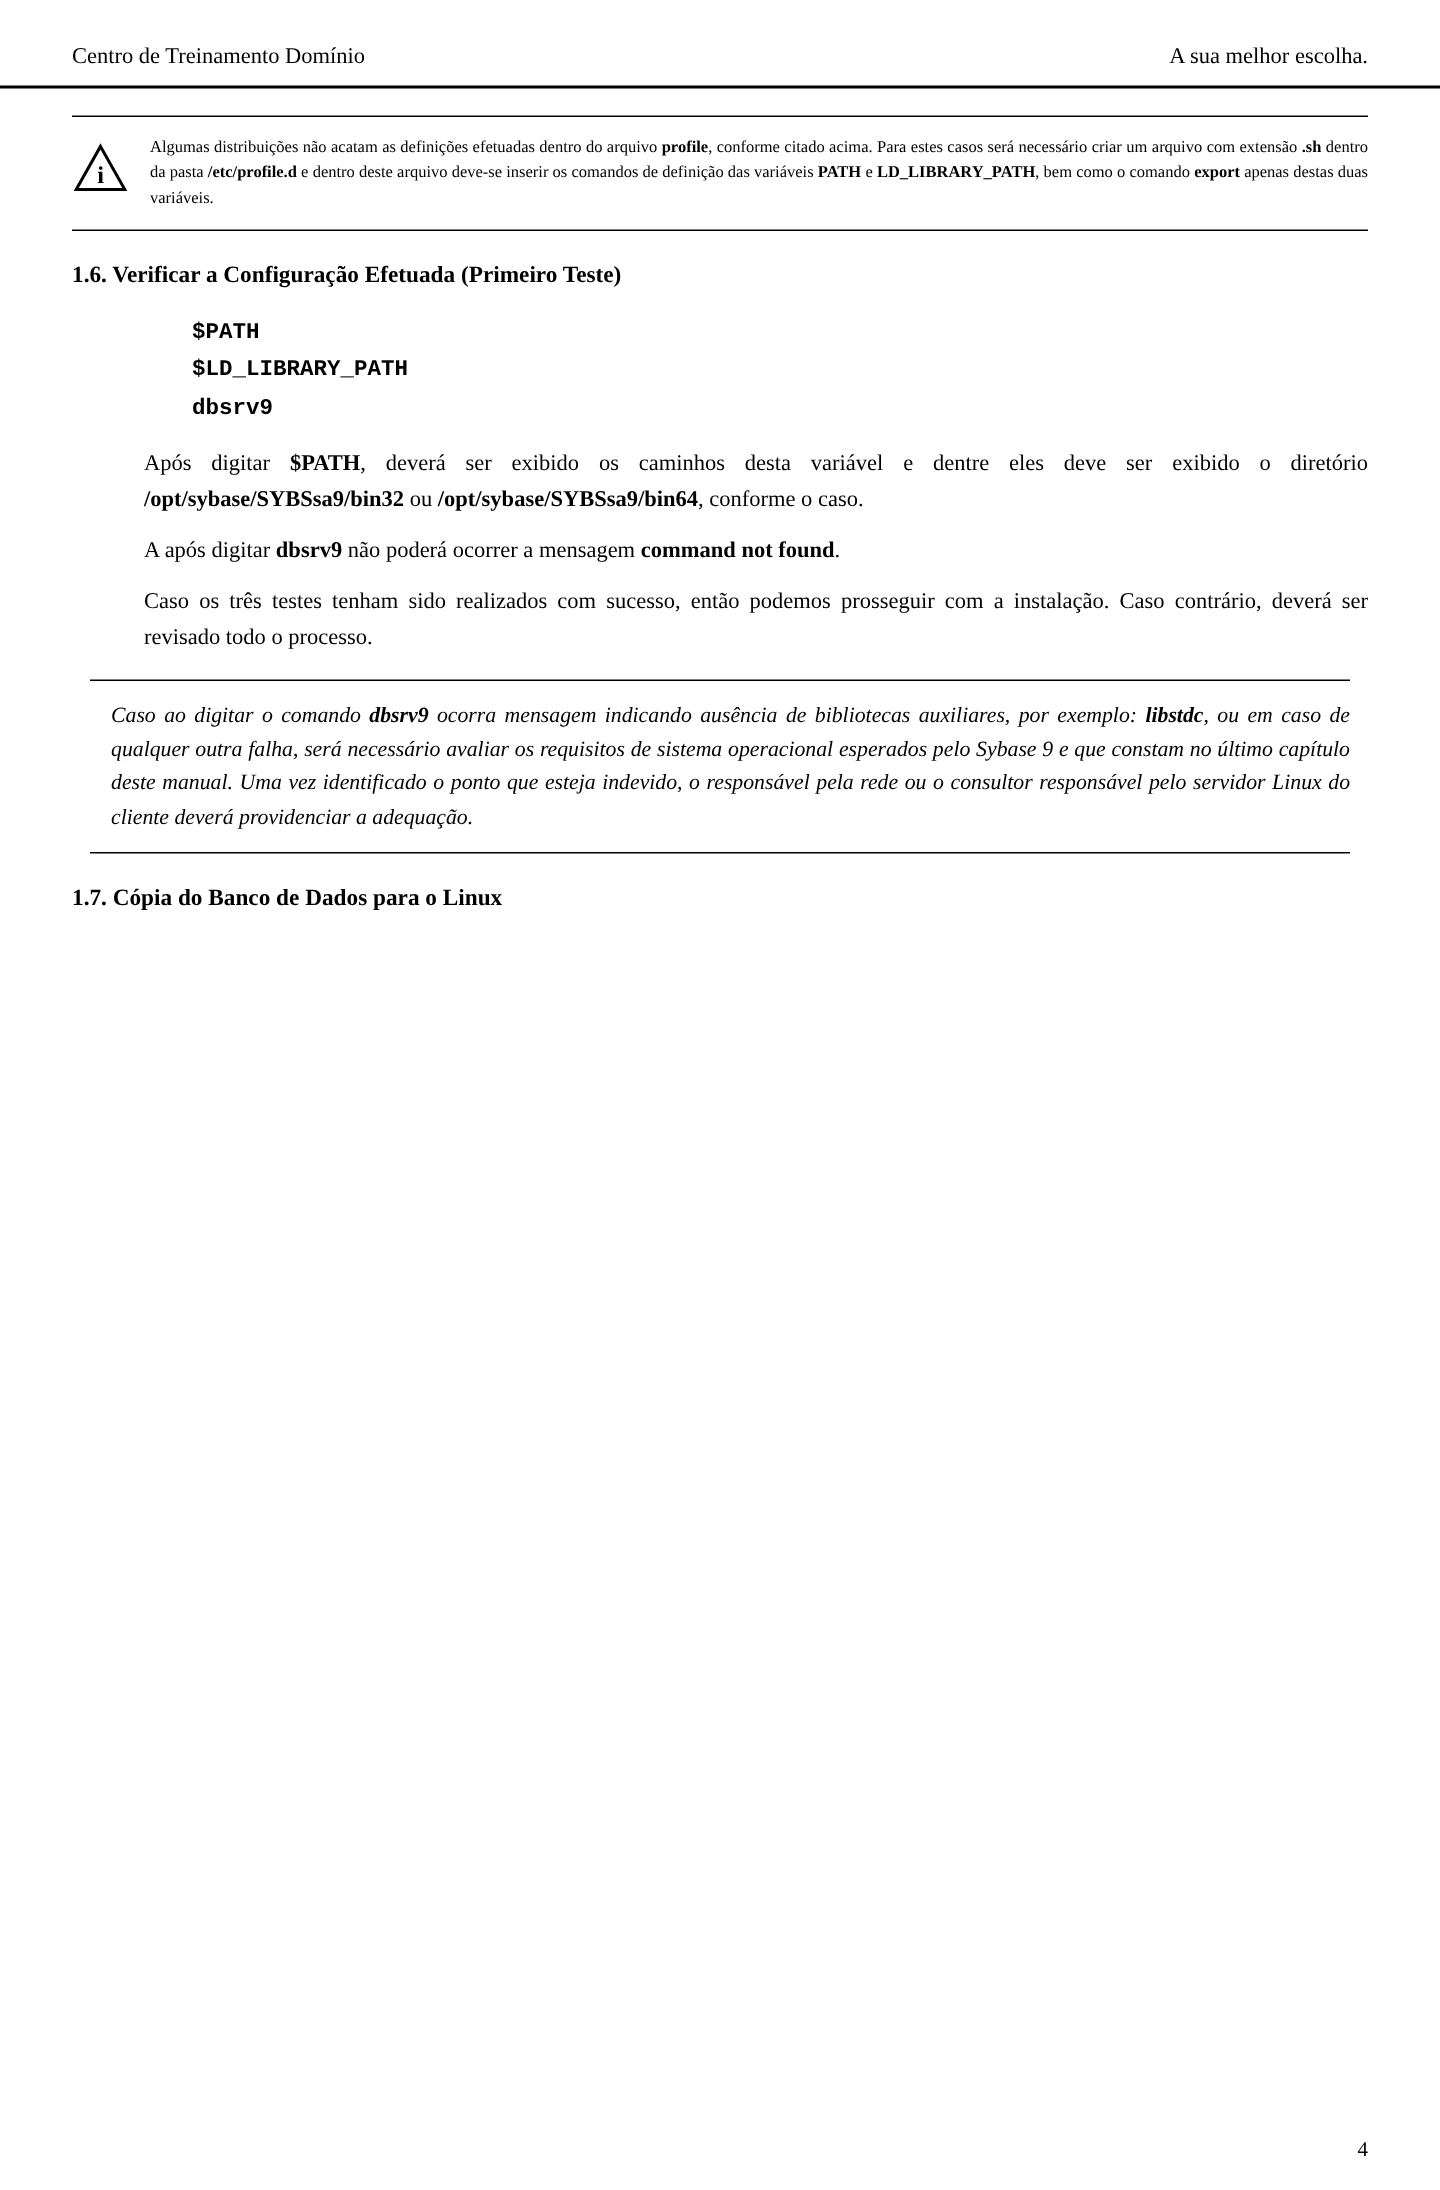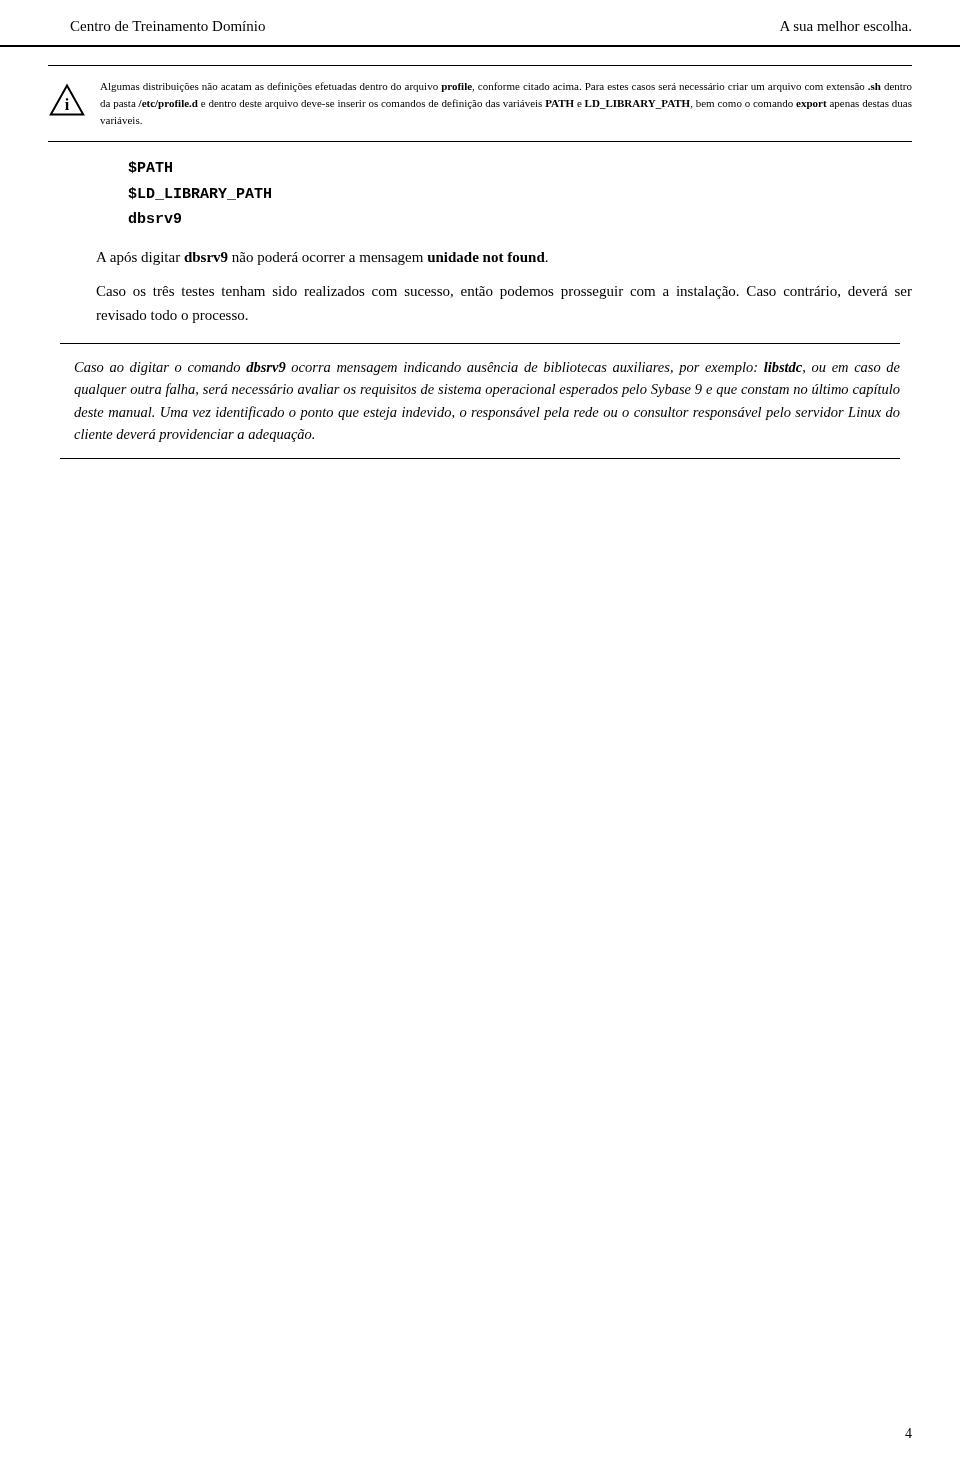--- a/index.html
+++ b/index.html
@@ -10,22 +10,23 @@
       background: #fff;
       width: 960px;
       min-height: 1460px;
       position: relative;
     }
 
     .page-header {
       display: flex;
       justify-content: space-between;
       align-items: baseline;
-      padding: 18px 48px 10px 70px;
+      padding: 18px 48px 10px 48px;
       border-bottom: 2px solid #000;
+      margin-top: 12px;
     }
 
     .page-content {
       padding: 18px 48px 60px 48px;
     }
 
     .notice-box {
       display: flex;
       align-items: flex-start;
       gap: 14px;
@@ -131,54 +132,59 @@
         <polygon points="20,4 38,36 2,36" fill="none" stroke="#000" stroke-width="2.2"></polygon>
         <text x="20" y="31" text-anchor="middle" font-size="18" font-weight="bold" font-family="serif" fill="#000">i</text>
       </svg>
     </div>
     <div class="notice-text">
       Algumas distribuições não acatam as definições efetuadas dentro do arquivo <b>profile</b>, conforme citado acima. Para estes casos será necessário criar um arquivo com extensão <b>.sh</b> dentro da pasta <b>/etc/profile.d</b> e dentro deste arquivo deve-se inserir os comandos de definição das variáveis <b>PATH</b> e <b>LD_LIBRARY_PATH</b>, bem como o comando <b>export</b> apenas destas duas variáveis.
     </div>
   </div>
 
   <div class="section-content">
+    <div class="section-title">1.6. Verificar a Configuração Efetuada (Primeiro Teste)</div>
 
 
 
 
     <div class="code-block">
       <div>$PATH</div>
       <div>$LD_LIBRARY_PATH</div>
       <div>dbsrv9</div>
     </div>
 
+    <p class="indented">
+      Após digitar <b>$PATH</b>, deverá ser exibido os caminhos desta variável e dentre eles deve ser exibido o diretório <b>/opt/sybase/SYBSsa9/bin32</b> ou <b>/opt/sybase/SYBSsa9/bin64</b>, conforme o caso.
+    </p>
 
 
     <p class="indented">
-      A após digitar <b>dbsrv9</b> não poderá ocorrer a mensagem <b>unidade not found</b>.
+      A após digitar <b>dbsrv9</b> não poderá ocorrer a mensagem <b>command not found</b>.
     </p>
 
     <p class="indented">
       Caso os três testes tenham sido realizados com sucesso, então podemos prosseguir com a instalação. Caso contrário, deverá ser revisado todo o processo.
     </p>
   </div>
 
   <div class="italic-notice-box">
     <div class="icon-area">
       <svg class="icon-triangle" viewBox="0 0 40 40" xmlns="http://www.w3.org/2000/svg">
         <polygon points="20,4 38,36 2,36" fill="none" stroke="#000" stroke-width="2.2"></polygon>
         <text x="20" y="31" text-anchor="middle" font-size="18" font-weight="bold" font-family="serif" fill="#000">i</text>
       </svg>
     </div>
     <div class="notice-text">
       Caso ao digitar o comando <b>dbsrv9</b> ocorra mensagem indicando ausência de bibliotecas auxiliares, por exemplo: <b>libstdc</b>, ou em caso de qualquer outra falha, será necessário avaliar os requisitos de sistema operacional esperados pelo <em>Sybase 9</em> e que constam no último capítulo deste manual. Uma vez identificado o ponto que esteja indevido, o responsável pela rede ou o consultor responsável pelo servidor <em>Linux</em> do cliente deverá providenciar a adequação.
     </div>
   </div>
 
   <div class="section-content">
+    <div class="section-title">1.7. Cópia do Banco de Dados para o Linux</div>
 
   </div>
 
 </div>
 
 <div class="page-footer">
   <span>4</span>
 </div>
 
 </body></html>

